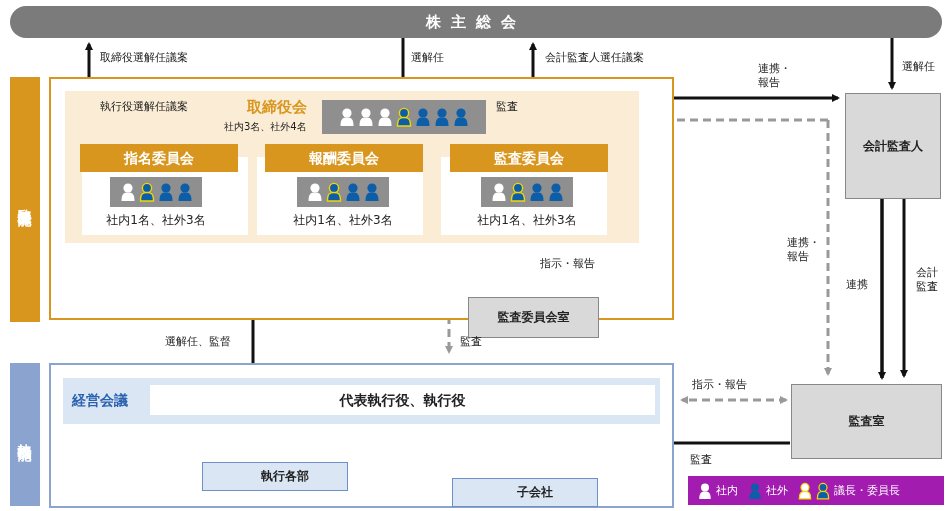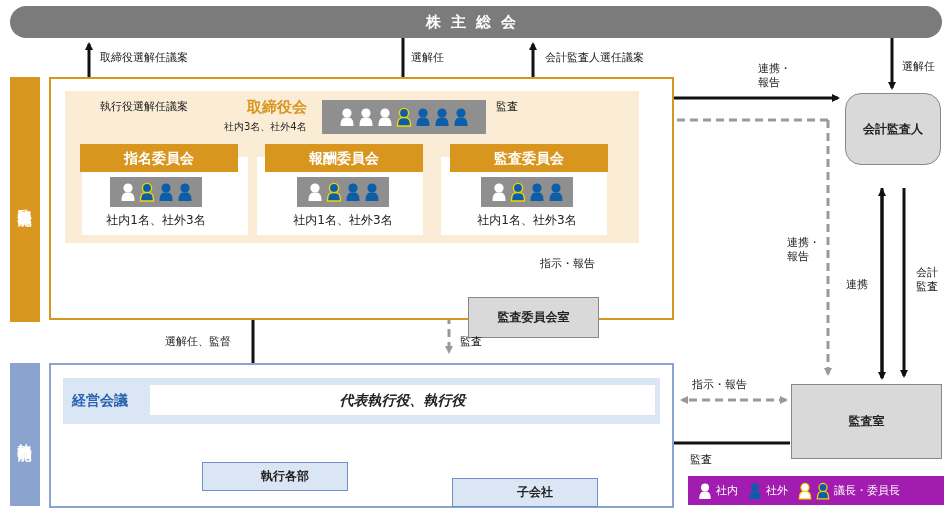--- a/index.html
+++ b/index.html
@@ -16,21 +16,21 @@
   .people{position:absolute;background:#8f8f8f;display:flex;align-items:center;justify-content:center;gap:3px;}
   .person{width:16px;height:20px;position:relative;}
   .person svg{width:16px;height:20px;display:block;}
   .cmt-card{position:absolute;background:#fff;width:166px;height:78px;top:157px;}
   .cmt-head{position:absolute;height:28px;top:144px;width:158px;background:#d9961f;color:#fff;font-weight:bold;font-size:14px;text-align:center;line-height:28px;}
   .cmt-count{position:absolute;font-size:12px;text-align:center;width:166px;}
   .grey-box{position:absolute;background:#d9d9d9;border:1.5px solid #888;box-sizing:border-box;font-weight:bold;font-size:12px;display:flex;align-items:center;justify-content:center;}
   #exe-frame{left:49px;top:363px;width:625px;height:145px;border:2px solid #8aa3cf;box-sizing:border-box;background:#fff;}
   #mgmt-band{left:63px;top:378px;width:597px;height:46px;background:#dbe6f5;}
   #mgmt-title{left:72px;top:392px;font-size:14px;font-weight:bold;color:#2a62b0;}
-  #mgmt-members{left:150px;top:385px;width:505px;height:30px;background:#fff;font-size:14px;font-weight:bold;text-align:center;line-height:30px;font-style:italic;}
+  #mgmt-members{left:150px;top:385px;width:505px;height:30px;background:#fff;font-size:14px;font-weight:bold;text-align:center;line-height:30px;}
   .blue-box{position:absolute;background:#dbe6f5;border:1.5px solid #6f8fc8;box-sizing:border-box;font-size:12px;font-weight:bold;display:flex;align-items:center;justify-content:center;padding-left:20px;}
   #legend{left:688px;top:476px;width:256px;height:29px;background:#a21caf;color:#fff;font-size:11px;display:flex;align-items:center;gap:4px;padding-left:10px;box-sizing:border-box;}
   #legend .person svg{width:14px;height:18px;}
   #legend .person{width:14px;height:18px;}
   svg#wires{position:absolute;left:0;top:0;width:951px;height:511px;pointer-events:none;}
 </style>
 </head>
 <body>
 
 <svg id="wires" viewBox="0 0 951 511">
@@ -222,21 +222,21 @@
         <path d="M1.5 19 C1.5 12 3.5 10.5 8 10.5 C12.5 10.5 14.5 12 14.5 19 Z" fill="#0d5ea8" stroke="none" stroke-width="1.4"></path>
       </svg>
     </span>
   </div>
 
 <div class="cmt-count" style="left:73px;top:212px;">社内1名、社外3名</div>
 <div class="cmt-count" style="left:260px;top:212px;">社内1名、社外3名</div>
 <div class="cmt-count" style="left:444px;top:212px;">社内1名、社外3名</div>
 
 <div class="grey-box" style="left:468px;top:297px;width:131px;height:41px;">監査委員会室</div>
-<div class="grey-box" style="left:845px;top:93px;width:96px;height:72px;border-radius:16px;">会計監査人</div>
+<div class="grey-box" style="left:845px;top:93px;width:96px;height:106px;">会計監査人</div>
 <div class="grey-box" style="left:791px;top:384px;width:151px;height:75px;">監査室</div>
 
 <div id="exe-frame" class="abs"></div>
 <div id="mgmt-band" class="abs"></div>
 <div id="mgmt-title" class="abs">経営会議</div>
 <div id="mgmt-members" class="abs">代表執行役、執行役</div>
 <div class="blue-box" style="left:202px;top:462px;width:146px;height:29px;">執行各部</div>
 <div class="blue-box" style="left:404px;top:478px;width:146px;height:29px;margin-left:48px;">子会社</div>
 
 <div class="lbl" style="left:100px;top:51px;">取締役選解任議案</div>

